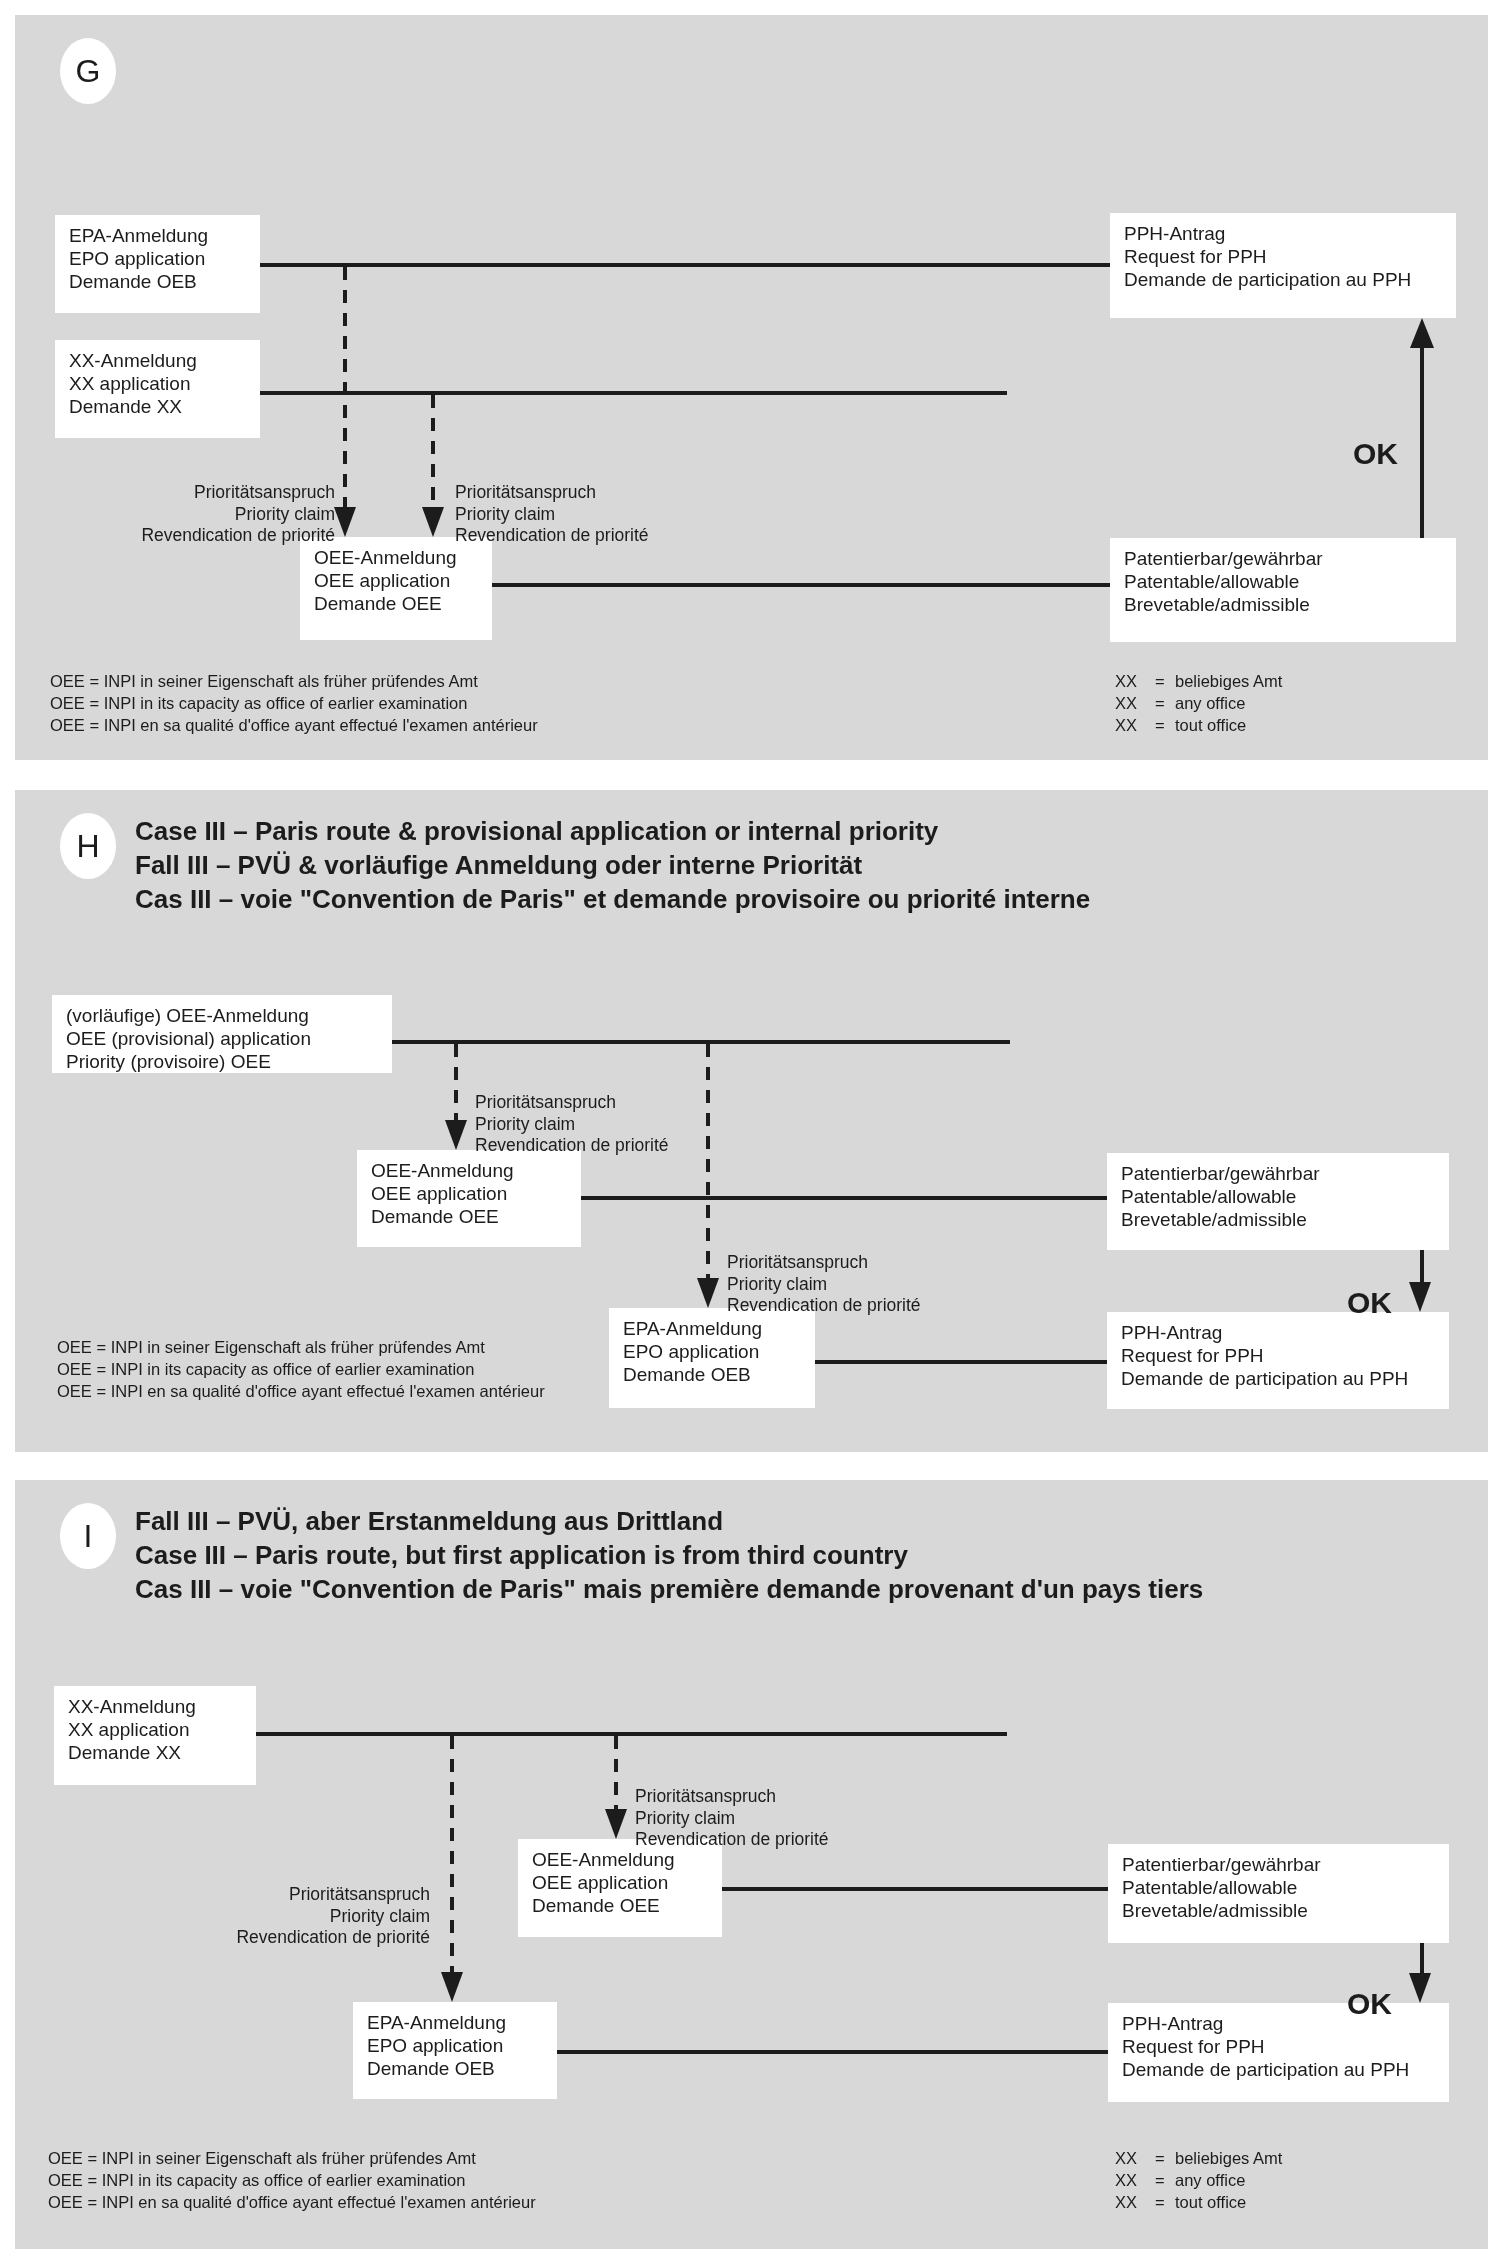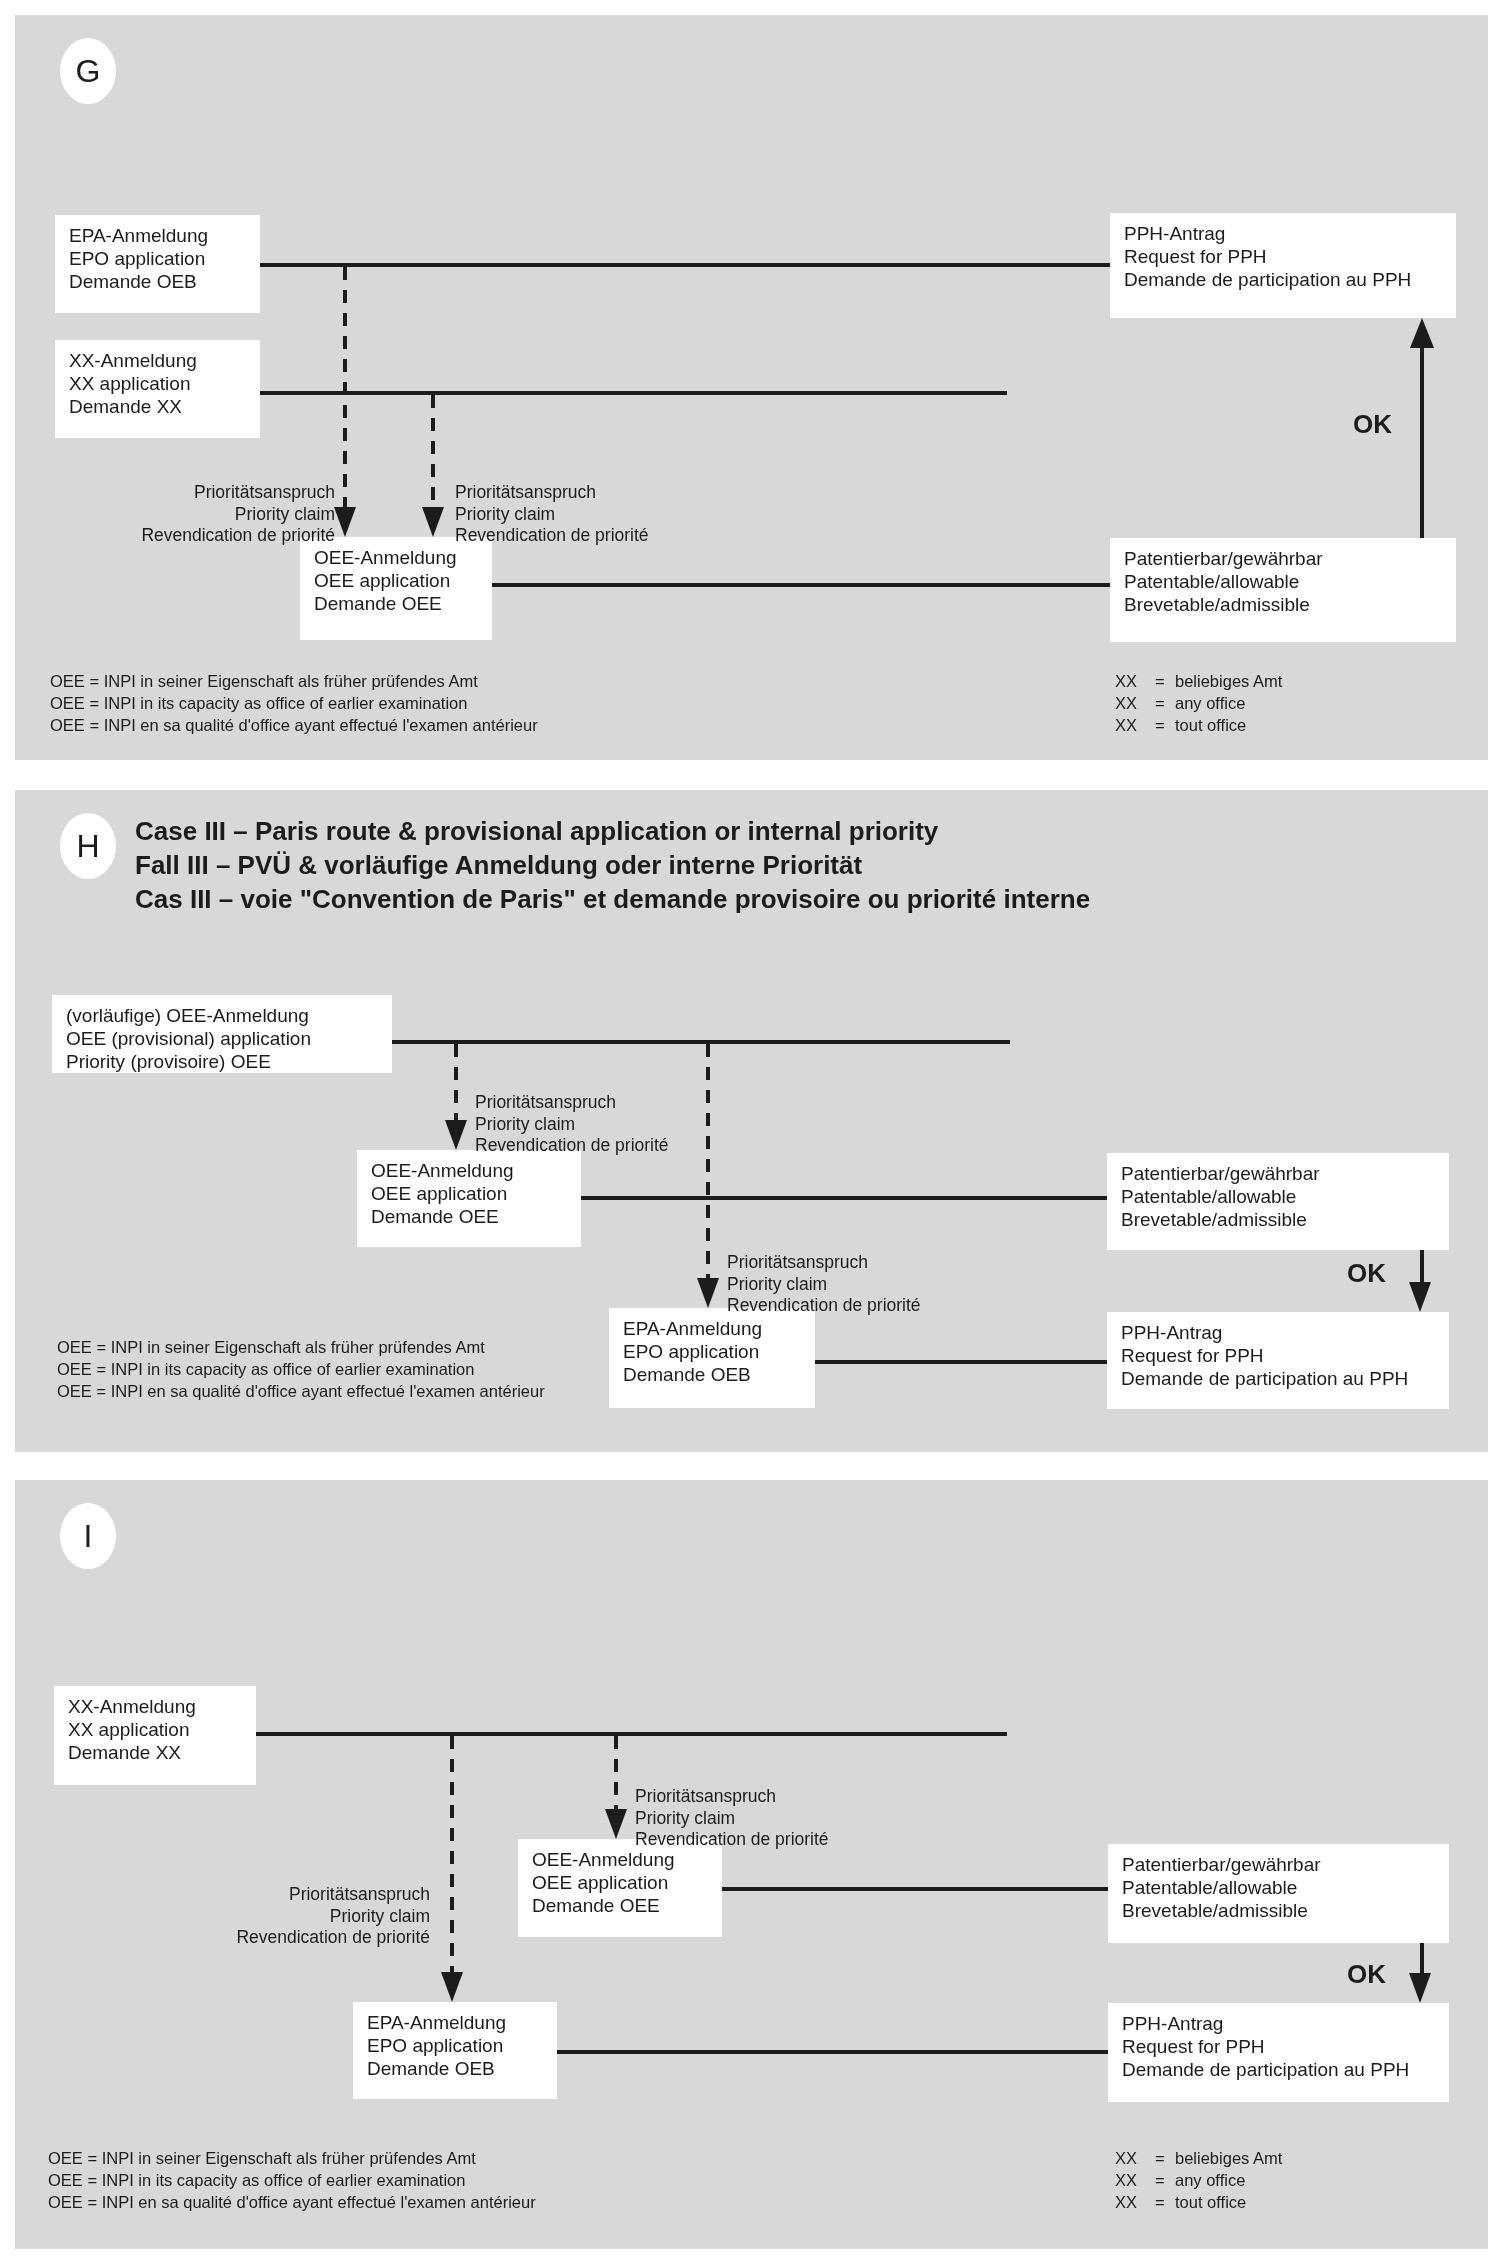--- a/index.html
+++ b/index.html
@@ -14,21 +14,21 @@
   .hline{position:absolute;height:4px;background:var(--ink,#1c1c1c);}
   .vsolid{position:absolute;width:4px;background:var(--ink,#1c1c1c);}
   .vdash{position:absolute;width:4px;
          background:repeating-linear-gradient(to bottom,var(--ink,#1c1c1c) 0 13px,transparent 13px 23px);}
   .arrd{position:absolute;width:0;height:0;border-left:11px solid transparent;
         border-right:11px solid transparent;border-top:30px solid var(--ink,#1c1c1c);}
   .arru{position:absolute;width:0;height:0;border-left:12px solid transparent;
         border-right:12px solid transparent;border-bottom:30px solid var(--ink,#1c1c1c);}
   .prio{position:absolute;font-size:17.5px;line-height:21.5px;white-space:nowrap;margin-top:30px;}
   .prio.r{text-align:right;}
-  .ok{position:absolute;font-weight:bold;font-size:26px;}
+  .ok{position:absolute;font-weight:bold;font-size:30px;margin-top:28px;}
   .fnotes{position:absolute;font-size:16.5px;line-height:22px;white-space:nowrap;}
   .fnx{position:absolute;font-size:16.5px;line-height:22px;white-space:nowrap;}
   .fnx .row{display:grid;grid-template-columns:40px 20px auto;}
 </style>
 </head>
 <body>
 
 <div class="page">
 
   <div class="panel" style="top:15px;height:745px;">
@@ -174,20 +174,25 @@
       <div>OEE = INPI in seiner Eigenschaft als früher prüfendes Amt</div>
       <div>OEE = INPI in its capacity as office of earlier examination</div>
       <div>OEE = INPI en sa qualité d'office ayant effectué l'examen antérieur</div>
     </div>
   </div>
 
   <div class="panel" style="top:1480px;height:769px;">
     <div class="badge">
       <span>I</span>
     </div>
+    <div class="titles">
+      <div>Fall III – PVÜ, aber Erstanmeldung aus Drittland</div>
+      <div>Case III – Paris route, but first application is from third country</div>
+      <div>Cas III – voie "Convention de Paris" mais première demande provenant d'un pays tiers</div>
+    </div>
 
     <div class="box" style="left:39px;top:206px;width:202px;height:99px;">
       <div>XX-Anmeldung</div>
       <div>XX application</div>
       <div>Demande XX</div>
     </div>
     <div class="box" style="left:503px;top:359px;width:204px;height:98px;">
       <div>OEE-Anmeldung</div>
       <div>OEE application</div>
       <div>Demande OEE</div>

